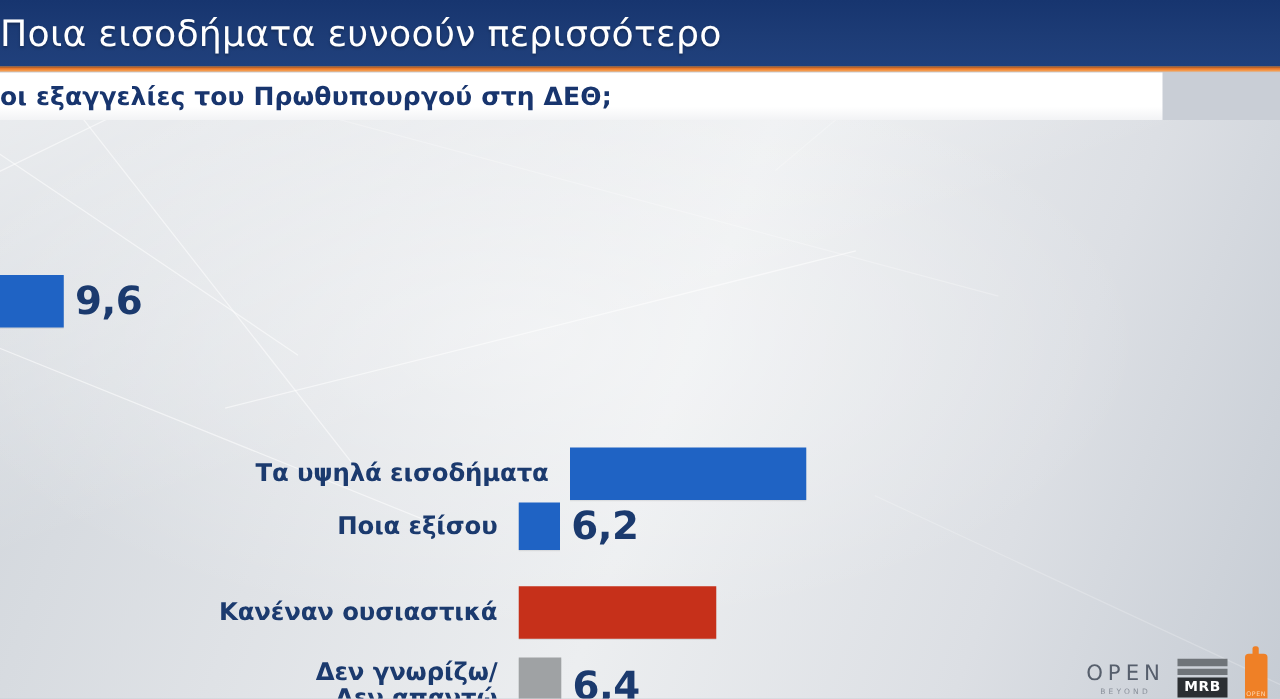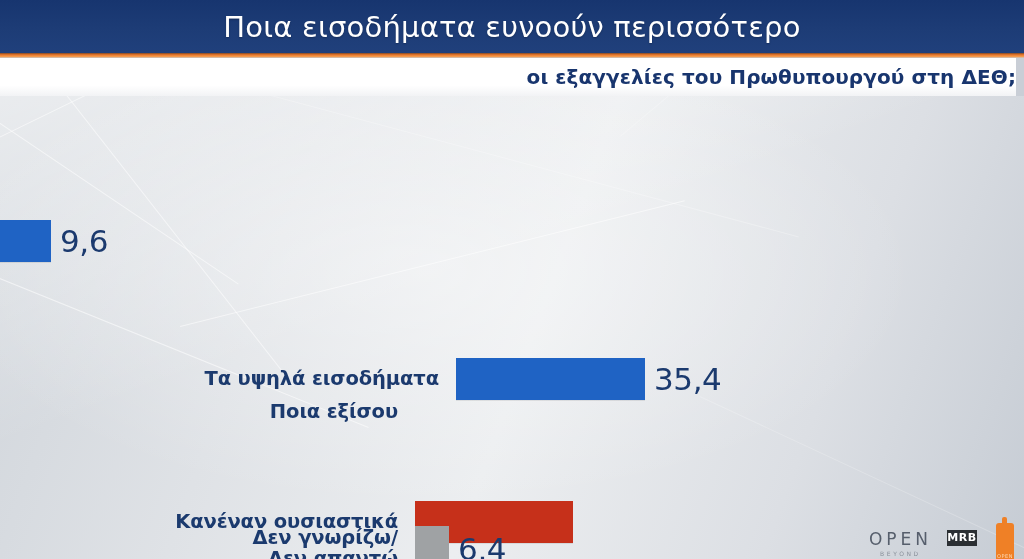--- a/index.html
+++ b/index.html
@@ -11,38 +11,38 @@
   #screen {
     position:relative;
     width:1024px; height:559px;
     overflow:hidden;
   }
 
   
   .title-bar {
     position:absolute; left:0; top:0; width:1024px; height:53px;
     background:linear-gradient(180deg,#17356f 0%,#1d3c76 55%,#20407c 100%);
-    display:flex; align-items:center; justify-content:center;
+    display:flex; align-items:center; 
   }
   .title-text {
     color:#ffffff;
     font-size:29px;
     font-weight:400;
     letter-spacing:.2px;
     font-family:"DejaVu Sans", sans-serif;
     text-shadow:0 1px 2px rgba(0,0,0,.25);
   }
   .accent-rule {
     position:absolute; left:0; top:53px; width:1024px; height:5px;
     background:linear-gradient(180deg,#7e4a2a 0%,#e8762a 35%,#f59a4c 70%,#c7c9cd 100%);
   }
   .subtitle-bar {
-    position:absolute; left:0; top:58px; width:1016px; height:38px;
+    position:absolute; left:0; top:58px; width:930px; height:38px;
     background:linear-gradient(180deg,#ffffff 0%,#ffffff 72%,#f2f3f5 100%);
-    display:flex; align-items:center; justify-content:flex-end;
+    display:flex; align-items:center; justify-content:flex-start;
   }
   .subtitle-text {
     color:#18356e;
     font-size:20px;
     font-weight:bold;
     letter-spacing:.1px;
   }
 
   
   .stage {
@@ -97,21 +97,21 @@
   }
   .bar-wrap { display:flex; align-items:center; }
   .bar {
     height:42px;
     background:#1f63c4;
     box-shadow:0 1px 0 rgba(0,0,0,.08);
   }
   .bar-value {
     color:#1b3a6e;
     font-size:31px;
-    font-weight:normal;
+    font-weight:bold;
     margin-left:9px;
     letter-spacing:-.4px;
     white-space:nowrap;
   }
 
   
   .group-annot {
     position:absolute;
     left:612px; top:122px;
     display:flex; align-items:center;
@@ -158,22 +158,21 @@
   }
   .open-sub {
     color:#7a818c;
     font-size:6px;
     letter-spacing:2.6px;
     margin-top:1px;
   }
   .mrb-logo {
     width:40px;
     display:flex; flex-direction:column; gap:2px;
-    padding-bottom:13px;
-    align-items:center;
+    padding-bottom:1px;
   }
   .mrb-bar { height:6px; background:#6f7479; }
   .mrb-bar.b2 { height:5px; }
   .mrb-word {
     background:#2b2f33; color:#ffffff;
     font-size:11px; font-weight:bold;
     letter-spacing:.5px;
     text-align:center;
     padding:1px 0 2px;
   }
@@ -232,27 +231,30 @@
         <div class="row" style="top: 124px;">
           <div class="bar-wrap">
             <div class="bar" style="width: 51px; height: 42px; background: rgb(31, 99, 196);"></div>
             <div class="bar-value">9,6</div>
           </div>
         </div>
         <div class="row" style="top: 262px; margin-left: 41px;">
           <div class="row-label">Τα υψηλά εισοδήματα</div>
           <div class="bar-wrap">
             <div class="bar" style="width: 189px; height: 42px; background: rgb(31, 99, 196);"></div>
-            <div class="bar-value">35,4</div>
           </div>
         </div>
         <div class="row" style="top: 306px;">
           <div class="row-label">Ποια εξίσου</div>
-        </div>
-        <div class="row" style="top: 373px; margin-top: 32px;">
+          <div class="bar-wrap">
+            <div class="bar" style="width: 33px; height: 38px; background: rgb(31, 99, 196);"></div>
+            <div class="bar-value">6,2</div>
+          </div>
+        </div>
+        <div class="row" style="top: 373px;">
           <div class="row-label">Κανέναν ουσιαστικά</div>
           <div class="bar-wrap">
             <div class="bar" style="width: 158px; height: 42px; background: rgb(198, 48, 26);"></div>
           </div>
         </div>
         <div class="row" style="top: 430px;">
           <div class="row-label">Δεν γνωρίζω/
 Δεν απαντώ</div>
           <div class="bar-wrap">
             <div class="bar" style="width: 34px; height: 45px; background: rgb(159, 162, 164);"></div>

